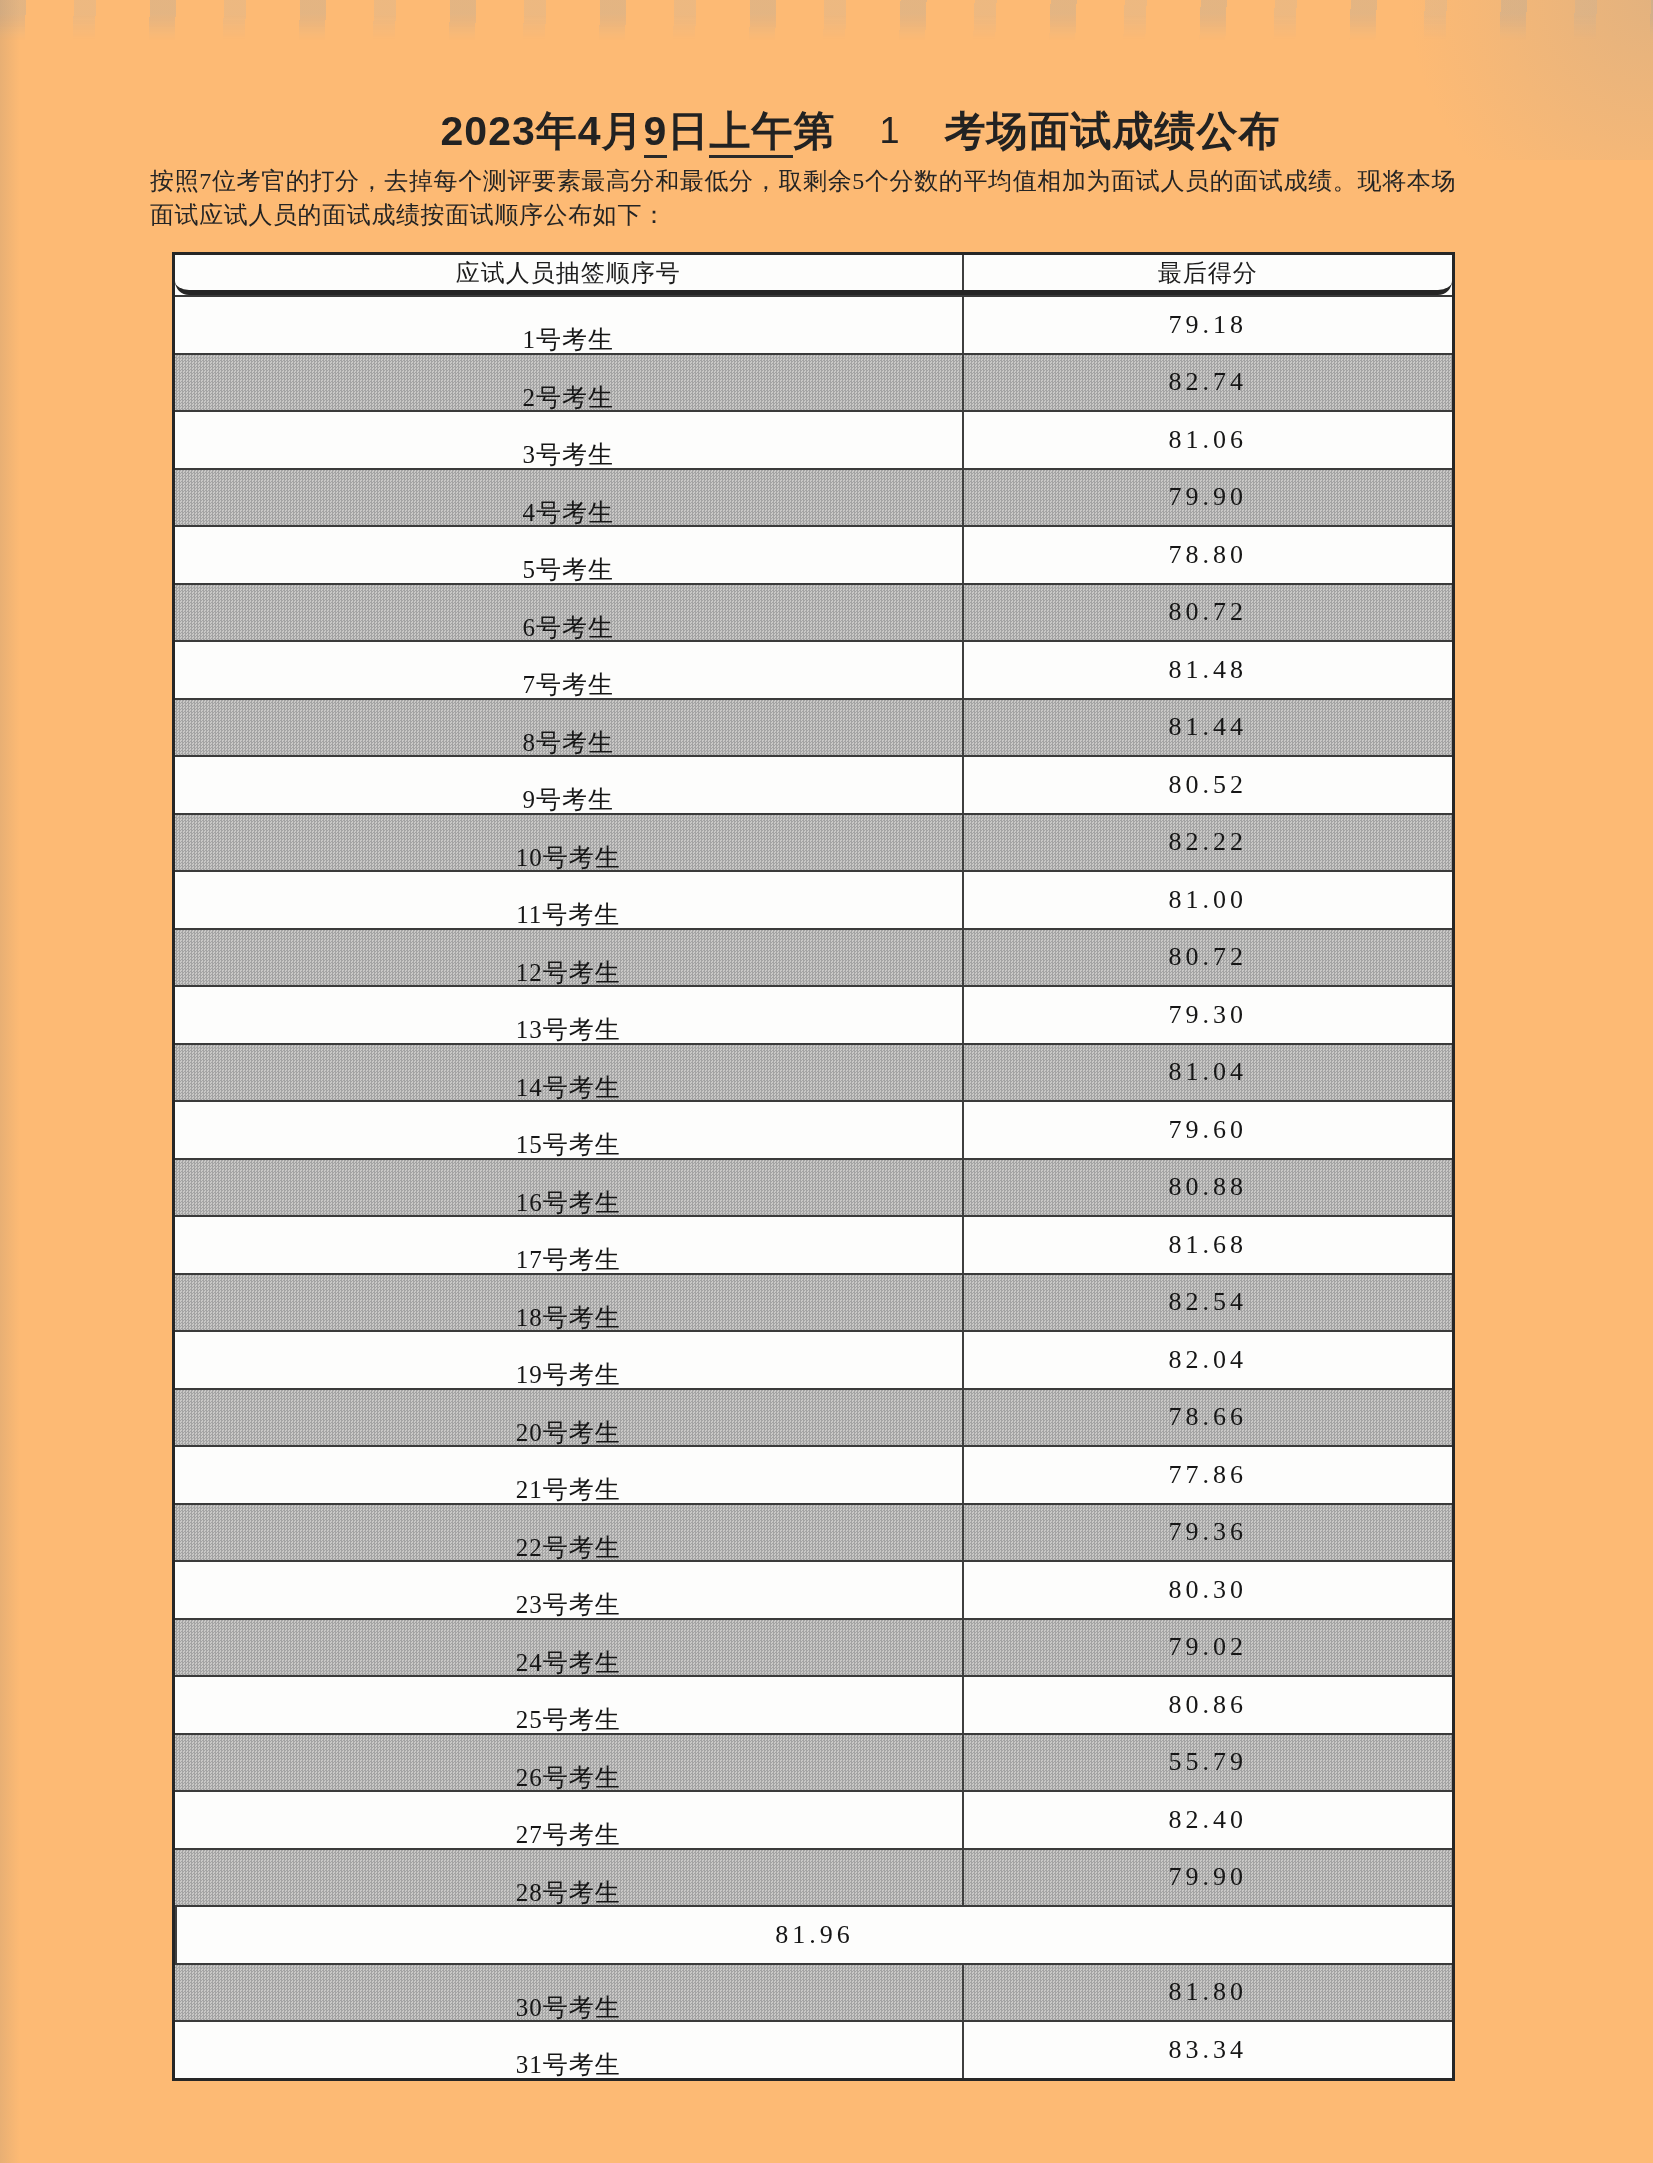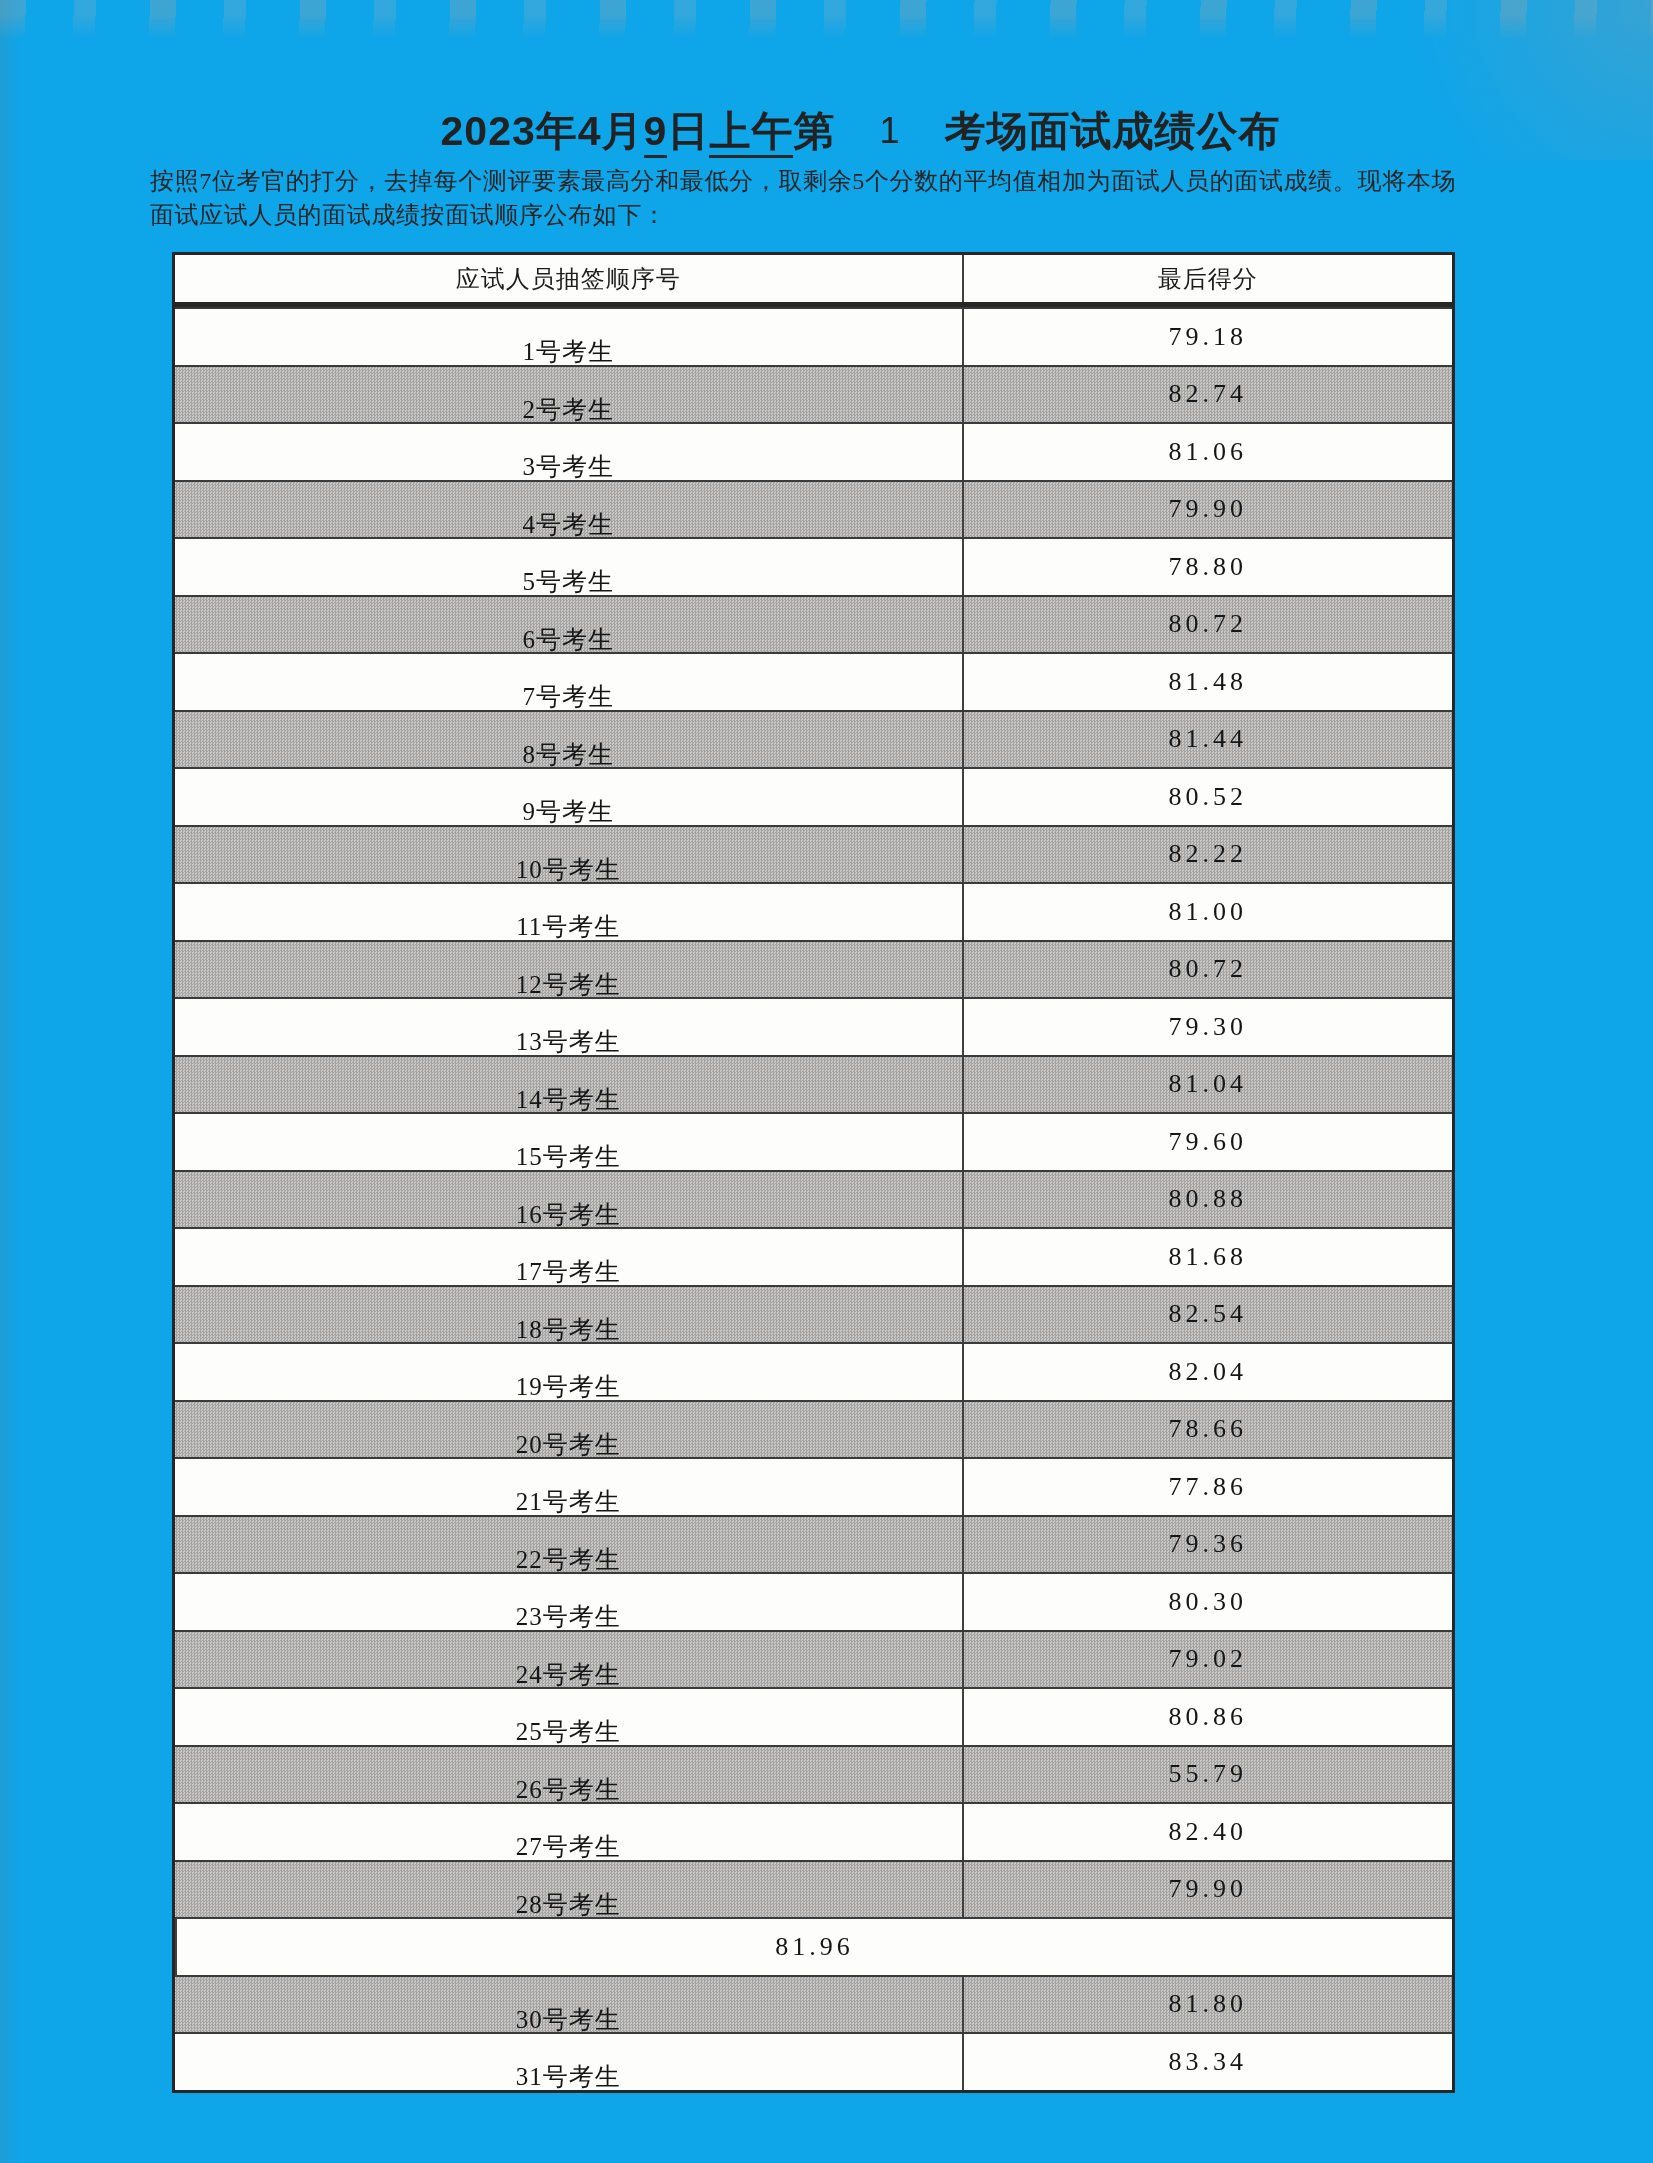--- a/index.html
+++ b/index.html
@@ -6,21 +6,21 @@
   body{
     width:1653px;height:2163px;
     background:#e9e8e5;
     font-family:"Liberation Serif","DejaVu Serif",serif;
     color:#1c1c1c;
     -webkit-font-smoothing:antialiased;
   }
   .page{
     position:relative;
     width:1653px;height:2163px;
-    background:#0ea5e9;
+    background:#fdba74;
     overflow:hidden;
     text-decoration:underline;
   }
   
   .scan-top{
     position:absolute;top:0;left:0;right:0;height:42px;
     background:
       repeating-linear-gradient(92deg,
         rgba(170,168,164,.30) 0 26px,
         rgba(251,250,248,0) 26px 74px,
@@ -81,22 +81,23 @@
   }
   .t-row{
     display:flex;
     align-items:stretch;
     height:57.5px;
     border-top:2px solid #3a3a3a;
     box-sizing:border-box;
   }
   .t-row.header{
     border-top:none;
-    height:52px;
+    height:40px;
     border-bottom:5px solid #262626;
+    border-radius:14px;
   }
   .cell{
     display:flex;align-items:center;justify-content:center;
     box-sizing:border-box;
   }
   .c1{width:61.6%;}
   .c2{flex:1;border-left:2px solid #3f3f3f;}
   .t-row.header .cell{
     font-size:24px;
     letter-spacing:1px;

